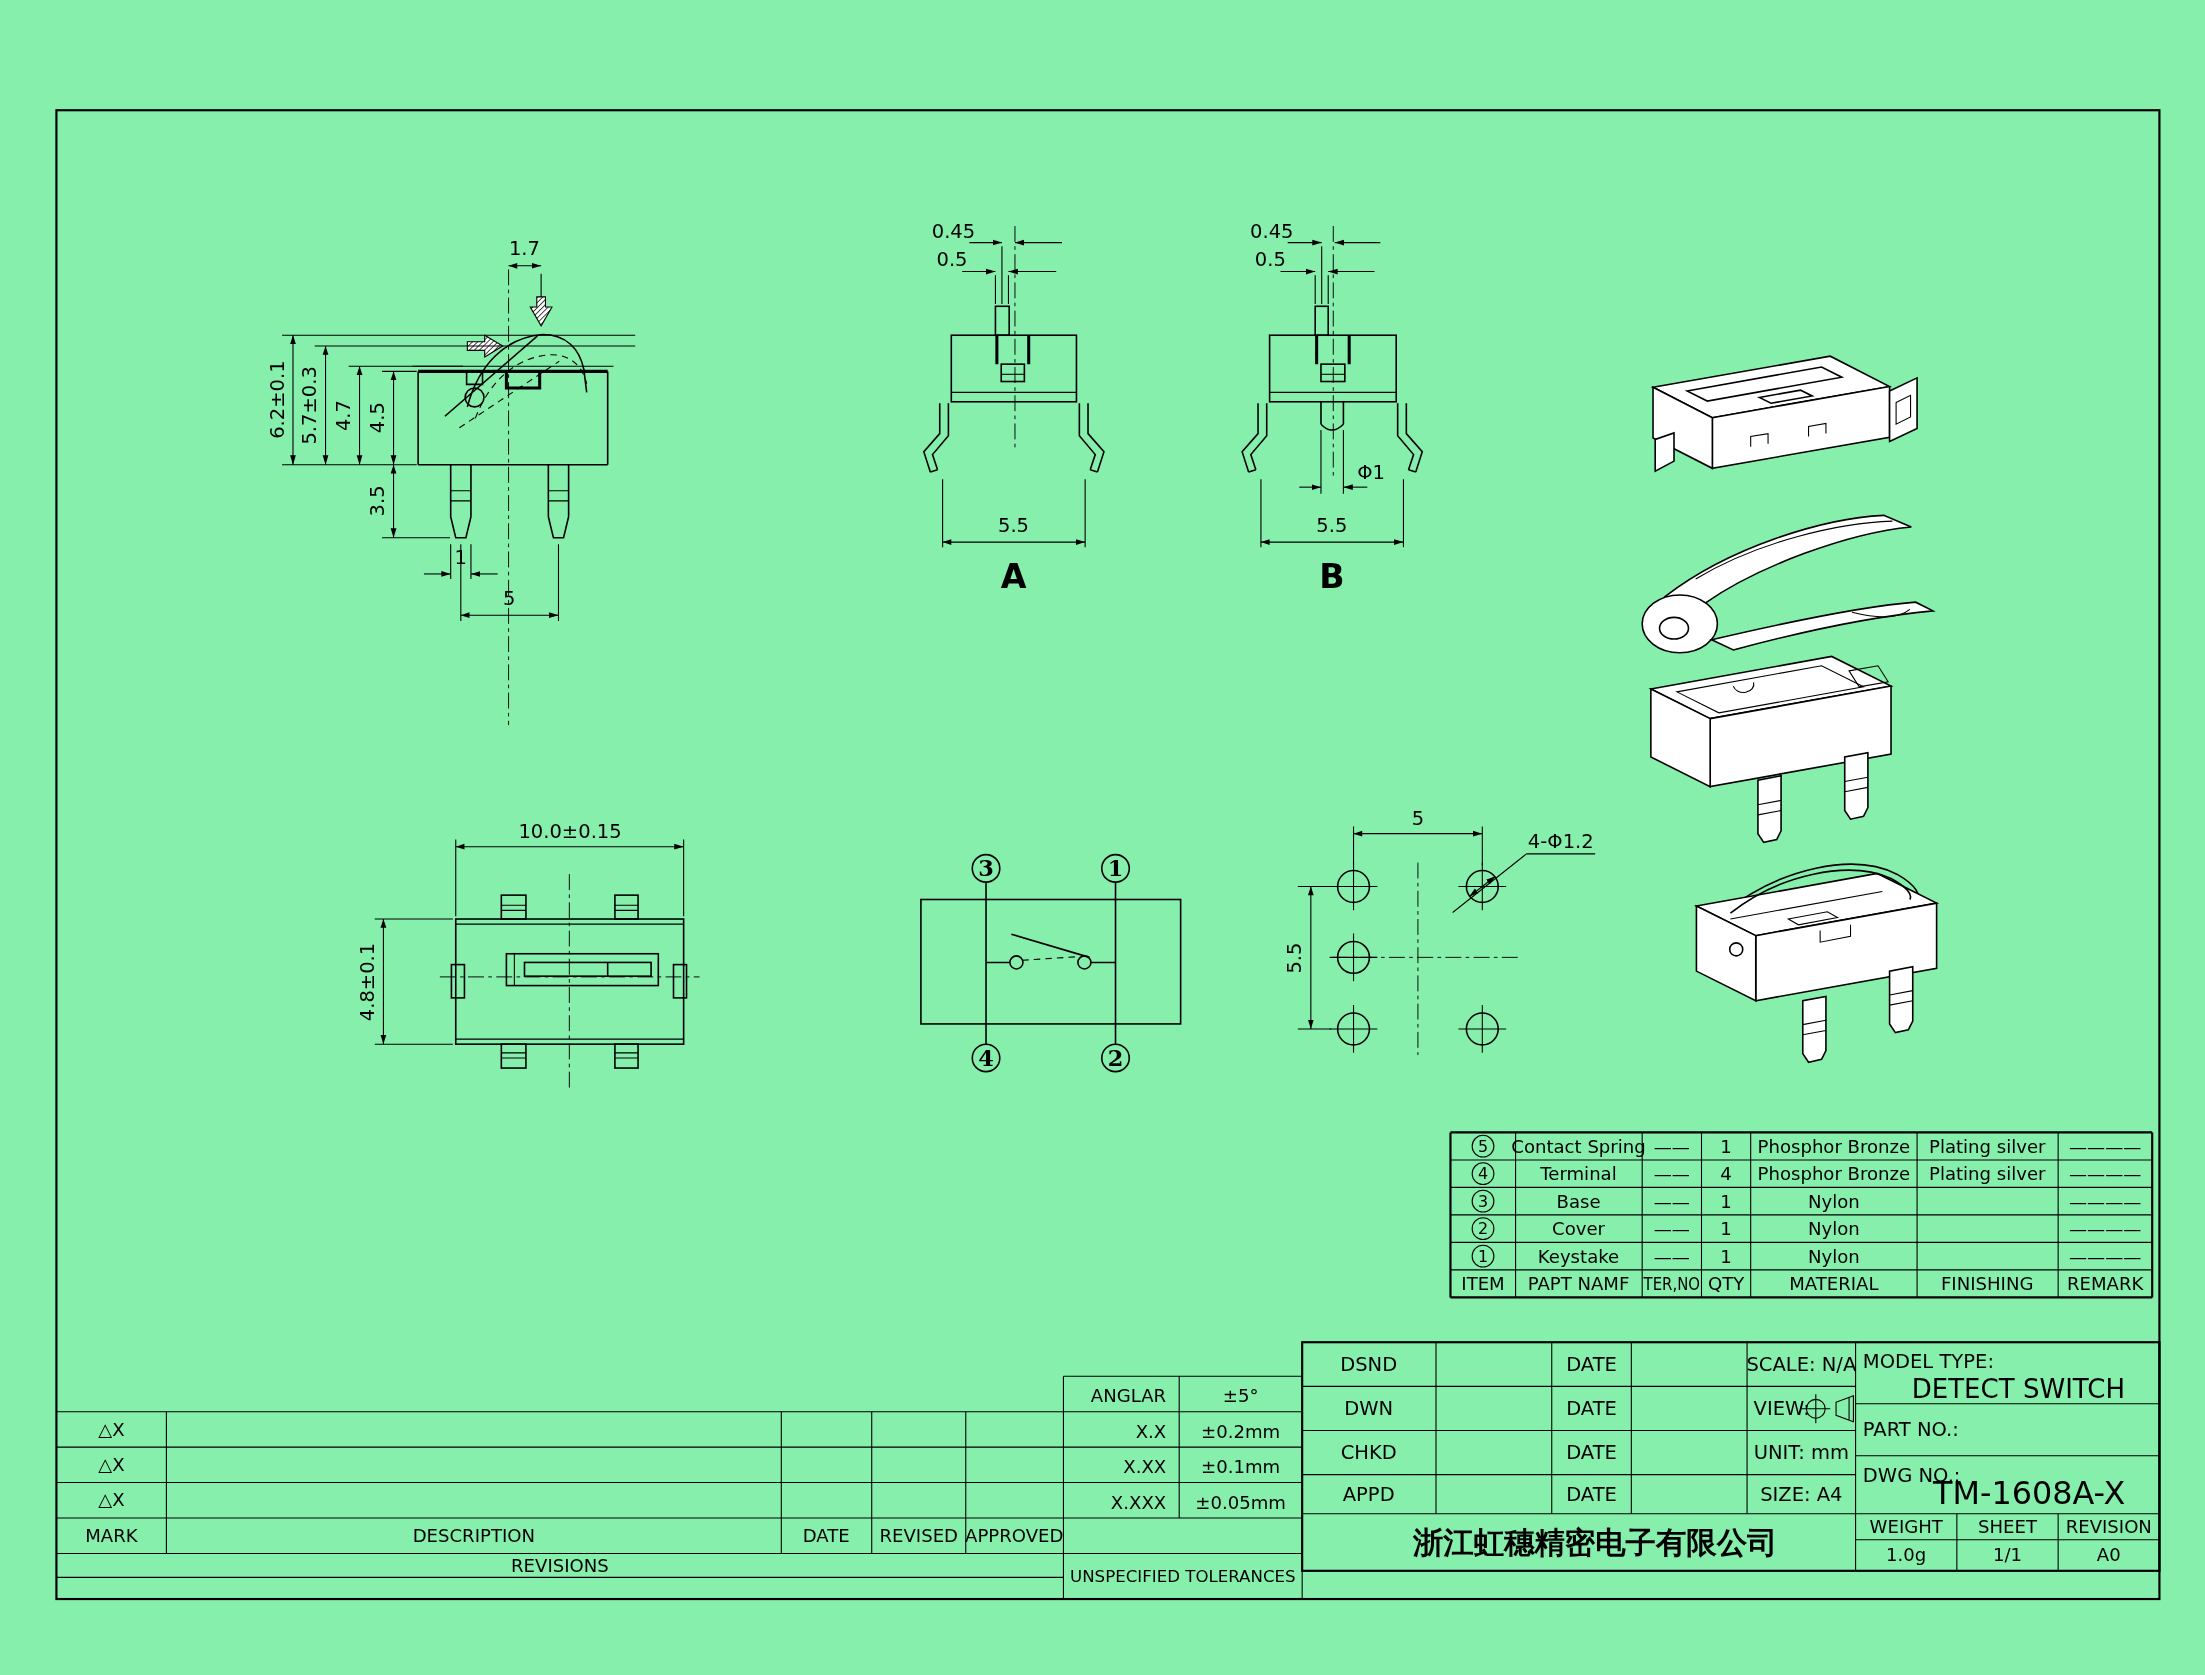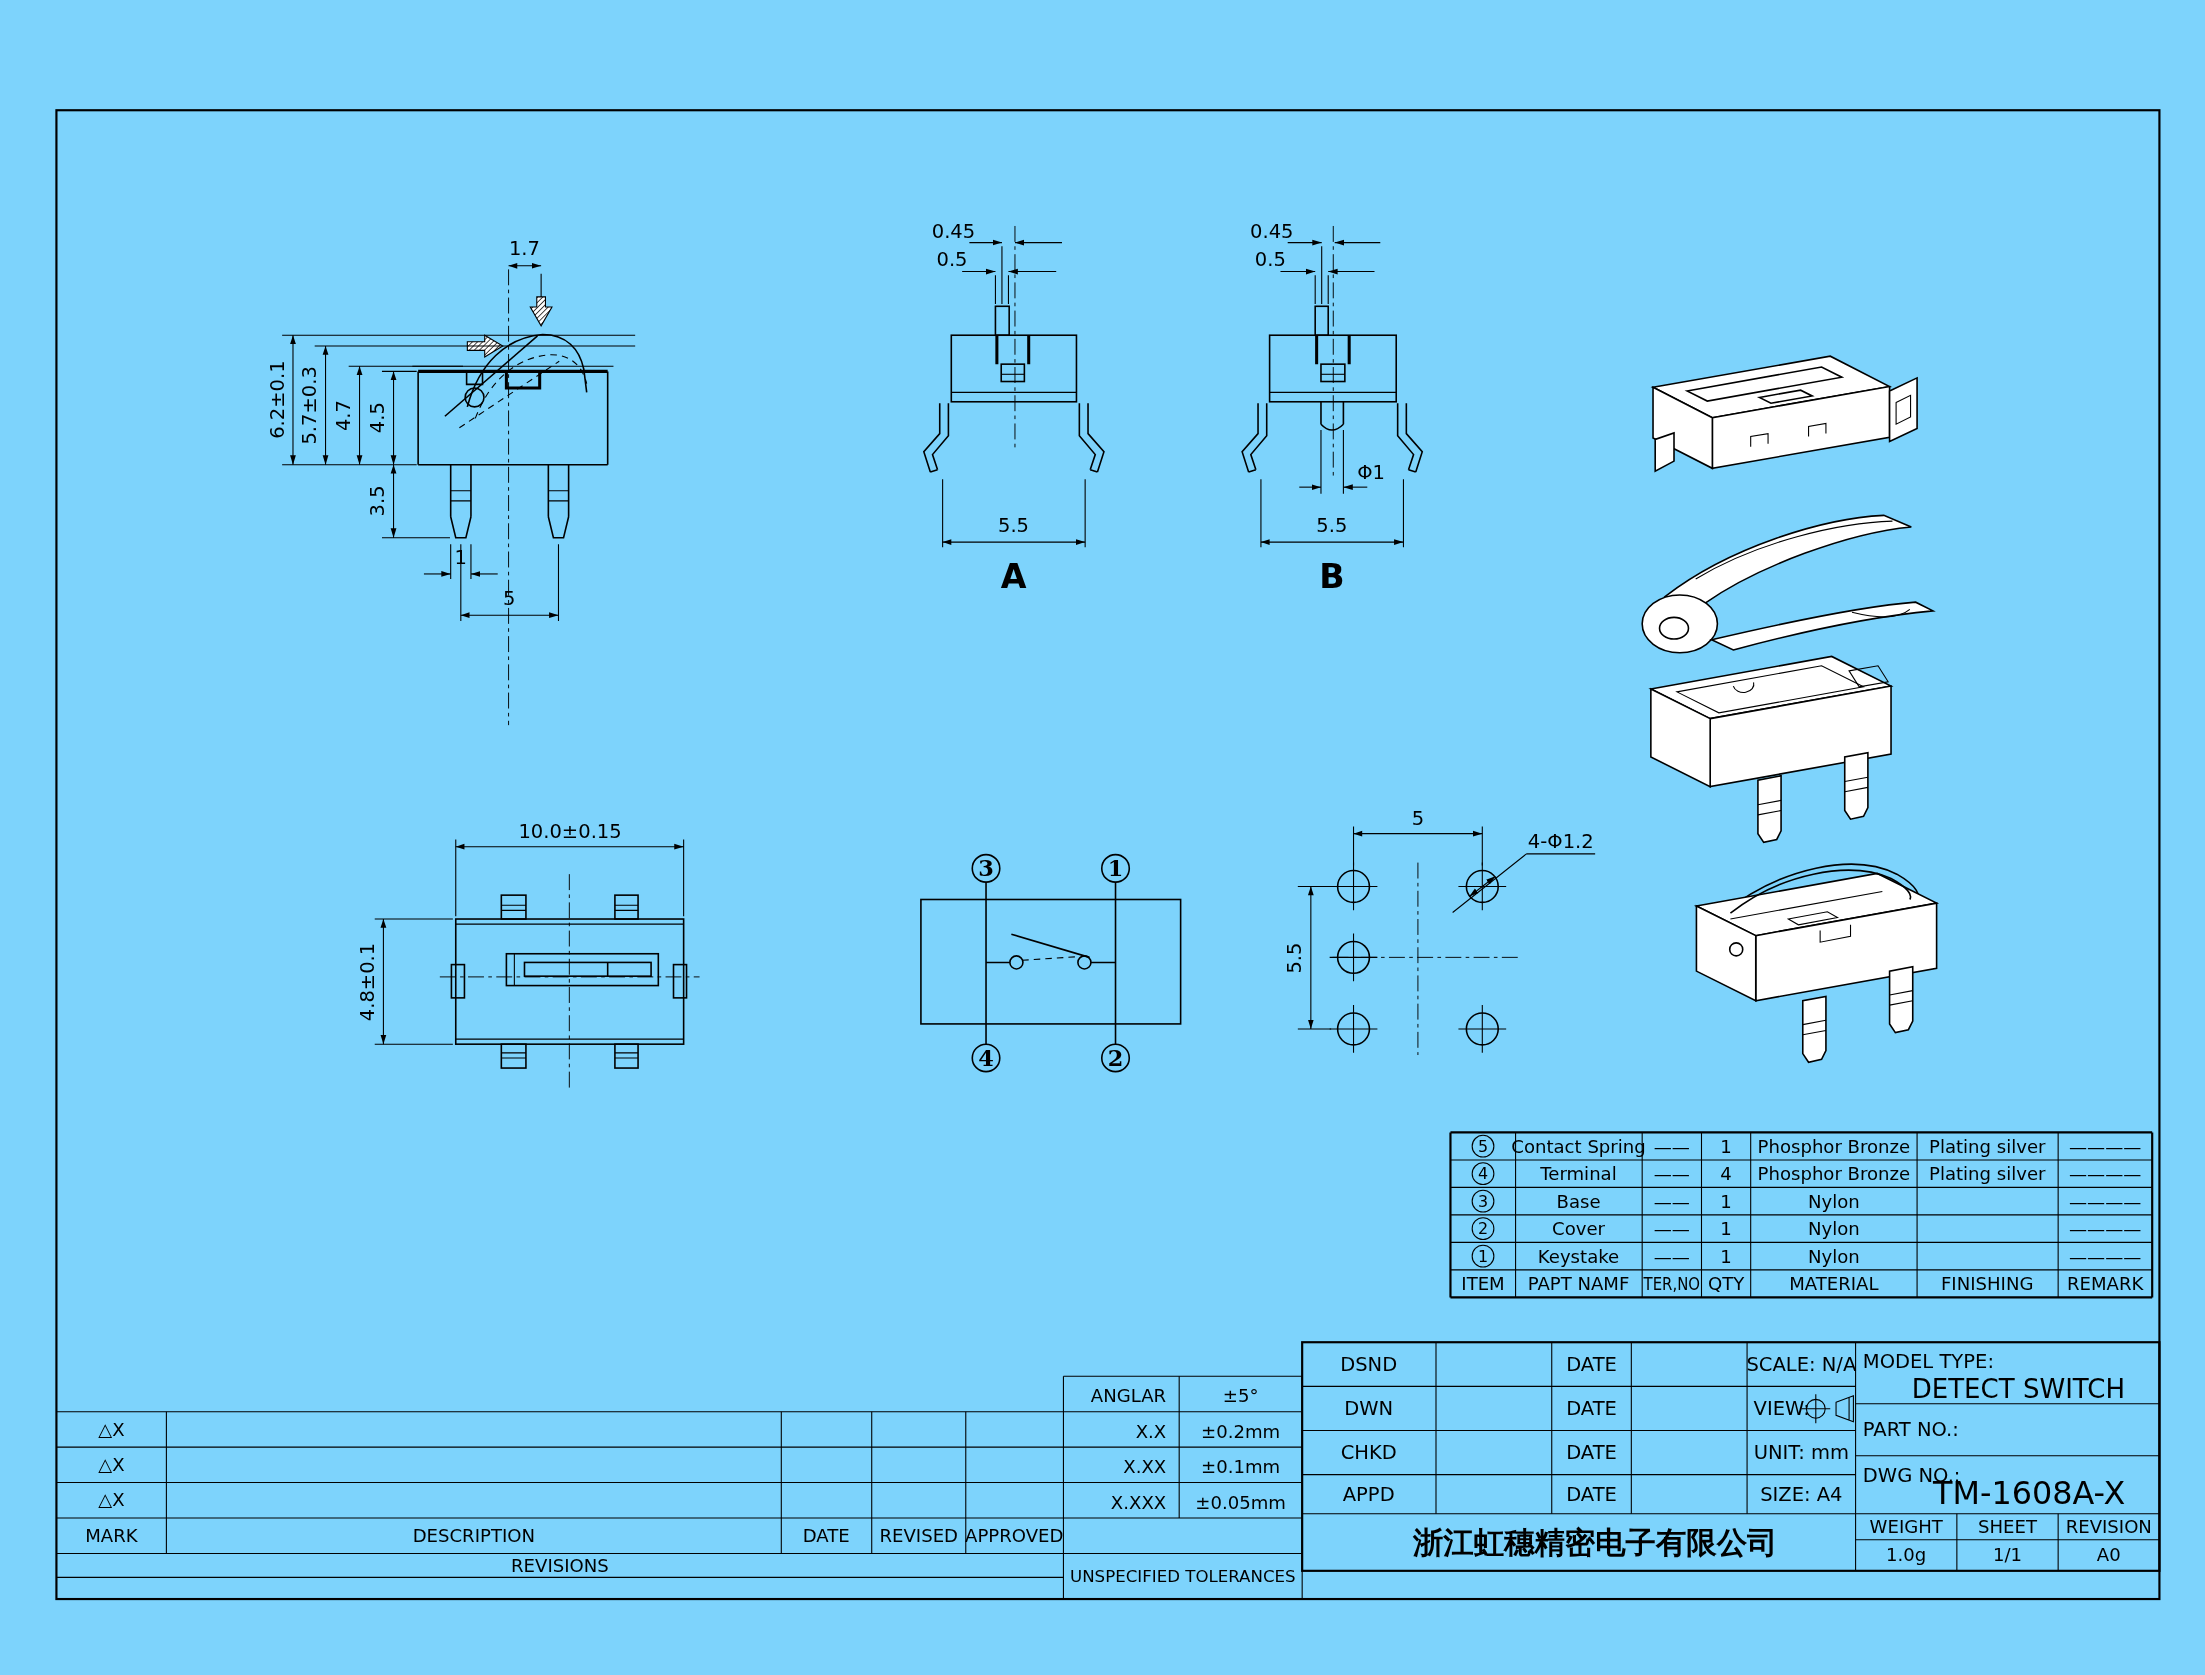--- a/index.html
+++ b/index.html
@@ -1,16 +1,16 @@
 <!DOCTYPE html>
 <html style="font-size:11.6px"><head>
 <meta charset="utf-8">
 <style>
   html,body{margin:0;padding:0;background:#fff;}
-  #sheet{position:relative;width:2205px;height:1676px;background:#7dd3fc;overflow:hidden;
+  #sheet{position:relative;width:2205px;height:1676px;background:#86efac;overflow:hidden;
          font-family:"Liberation Sans","DejaVu Sans",sans-serif;text-decoration:underline;}
   svg{position:absolute;left:0;top:0;}
   svg text{font-family:"DejaVu Sans","Liberation Sans",sans-serif;fill:#000;}
   .s1{stroke:#000;stroke-width:1.5;fill:none}
   .s2{stroke:#000;stroke-width:2.2;fill:none}
   .s25{stroke:#000;stroke-width:3;fill:none}
   .s3{stroke:#000;stroke-width:4.2;fill:none}
   .fw{fill:#fff;stroke:#000;stroke-width:2.2}
   .cl{stroke:#000;stroke-width:1.3;fill:none;stroke-dasharray:22 6 5 6}
   .dsh{stroke:#000;stroke-width:1.5;fill:none;stroke-dasharray:9 7}

